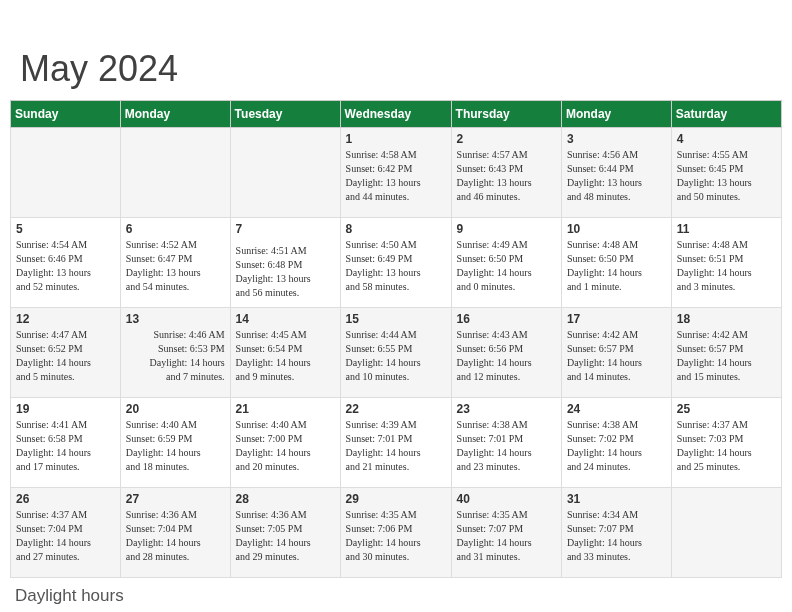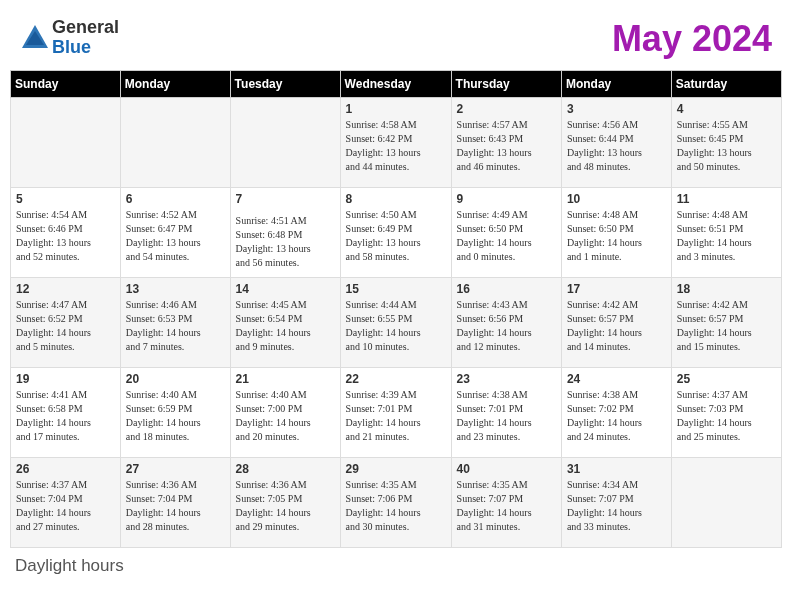--- a/index.html
+++ b/index.html
@@ -38,34 +38,35 @@
     .logo-icon {
       width: 30px;
       height: 30px;
       margin-right: 2px;
     }
     .title-area {
       text-align: right;
     }
     .month-title {
       font-size: 36px;
-      font-weight: bold;
-      color: #a21caf;
+      font-weight: normal;
+      color: #404040;
+      margin-top: 30px;
     }
     .location {
       font-size: 16px;
       color: #555;
     }
     .calendar-table {
       width: 100%;
       border-collapse: collapse;
       margin-top: 5px;
     }
     .calendar-table th {
-      background-color: #000000;
+      background-color: #15803d;
       color: #fff;
       font-size: 12px;
       font-weight: bold;
       padding: 6px 4px;
       text-align: left;
       border: 1px solid #ccc;
     }
     .calendar-table td {
       vertical-align: top;
       padding: 4px 5px;
@@ -101,30 +102,20 @@
       margin-top: 8px;
       font-size: 17px;
       color: #555;
       padding-left: 5px;
     }
   </style>
 </head>
 <body>
 
 <div class="header">
-  <div class="logo">
-    <svg class="logo-icon" viewBox="0 0 30 30">
-      <polygon points="15,2 28,25 2,25" fill="#2e75b6"></polygon>
-      <polygon points="15,8 24,22 6,22" fill="#1a5a9a"></polygon>
-    </svg>
-    <div class="logo-text">
-      <span class="logo-general">General</span>
-      <span class="logo-blue">Blue</span>
-    </div>
-  </div>
   <div class="title-area">
     <div class="month-title">May 2024</div>
   </div>
 </div>
 
 <table class="calendar-table">
   <thead>
     <tr>
     <th>Sunday</th>
         <th>Monday</th>
@@ -223,21 +214,21 @@
       <tr>
         <td>
           <span class="day-num">12</span>
           <div class="day-info" style="white-space: pre-line;">Sunrise: 4:47 AM
 Sunset: 6:52 PM
 Daylight: 14 hours
 and 5 minutes.</div>
         </td>
         <td>
           <span class="day-num">13</span>
-          <div class="day-info" style="white-space: pre-line;">Sunrise: 4:46 AM
+          <div class="day-info" style="white-space: pre-line; text-align: right;">Sunrise: 4:46 AM
 Sunset: 6:53 PM
 Daylight: 14 hours
 and 7 minutes.</div>
         </td>
         <td>
           <span class="day-num">14</span>
           <div class="day-info" style="white-space: pre-line;">Sunrise: 4:45 AM
 Sunset: 6:54 PM
 Daylight: 14 hours
 and 9 minutes.</div>

